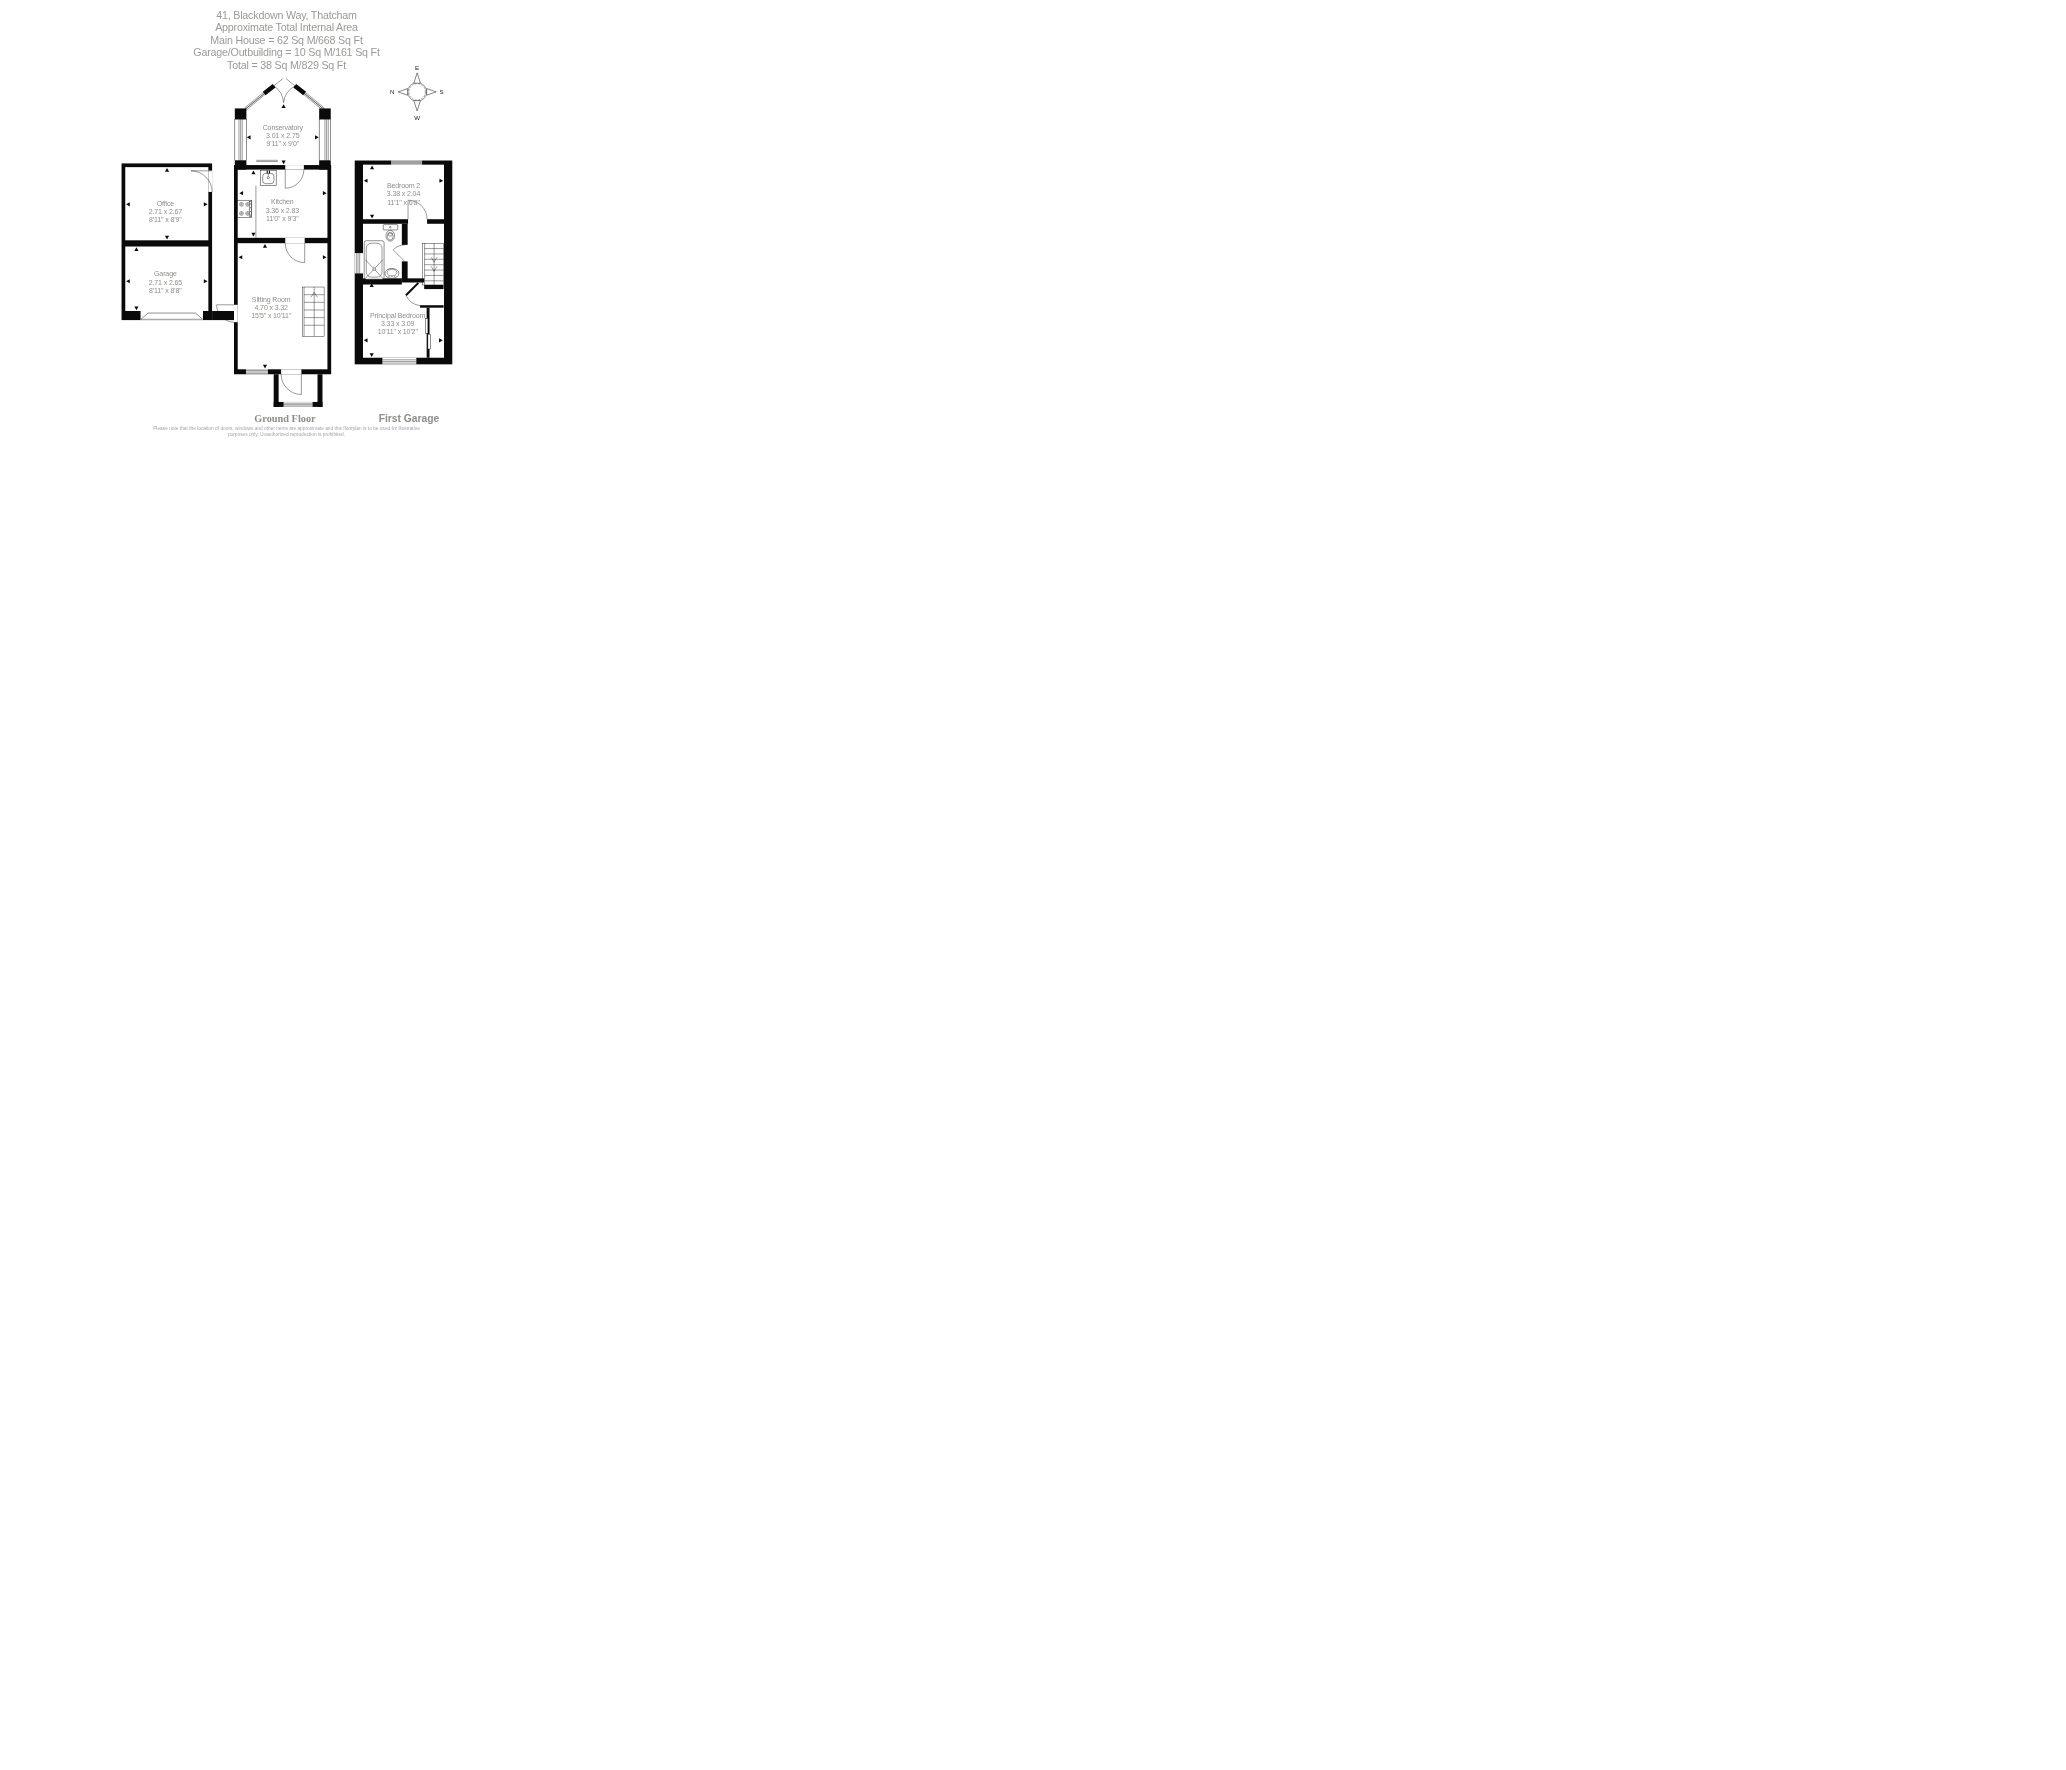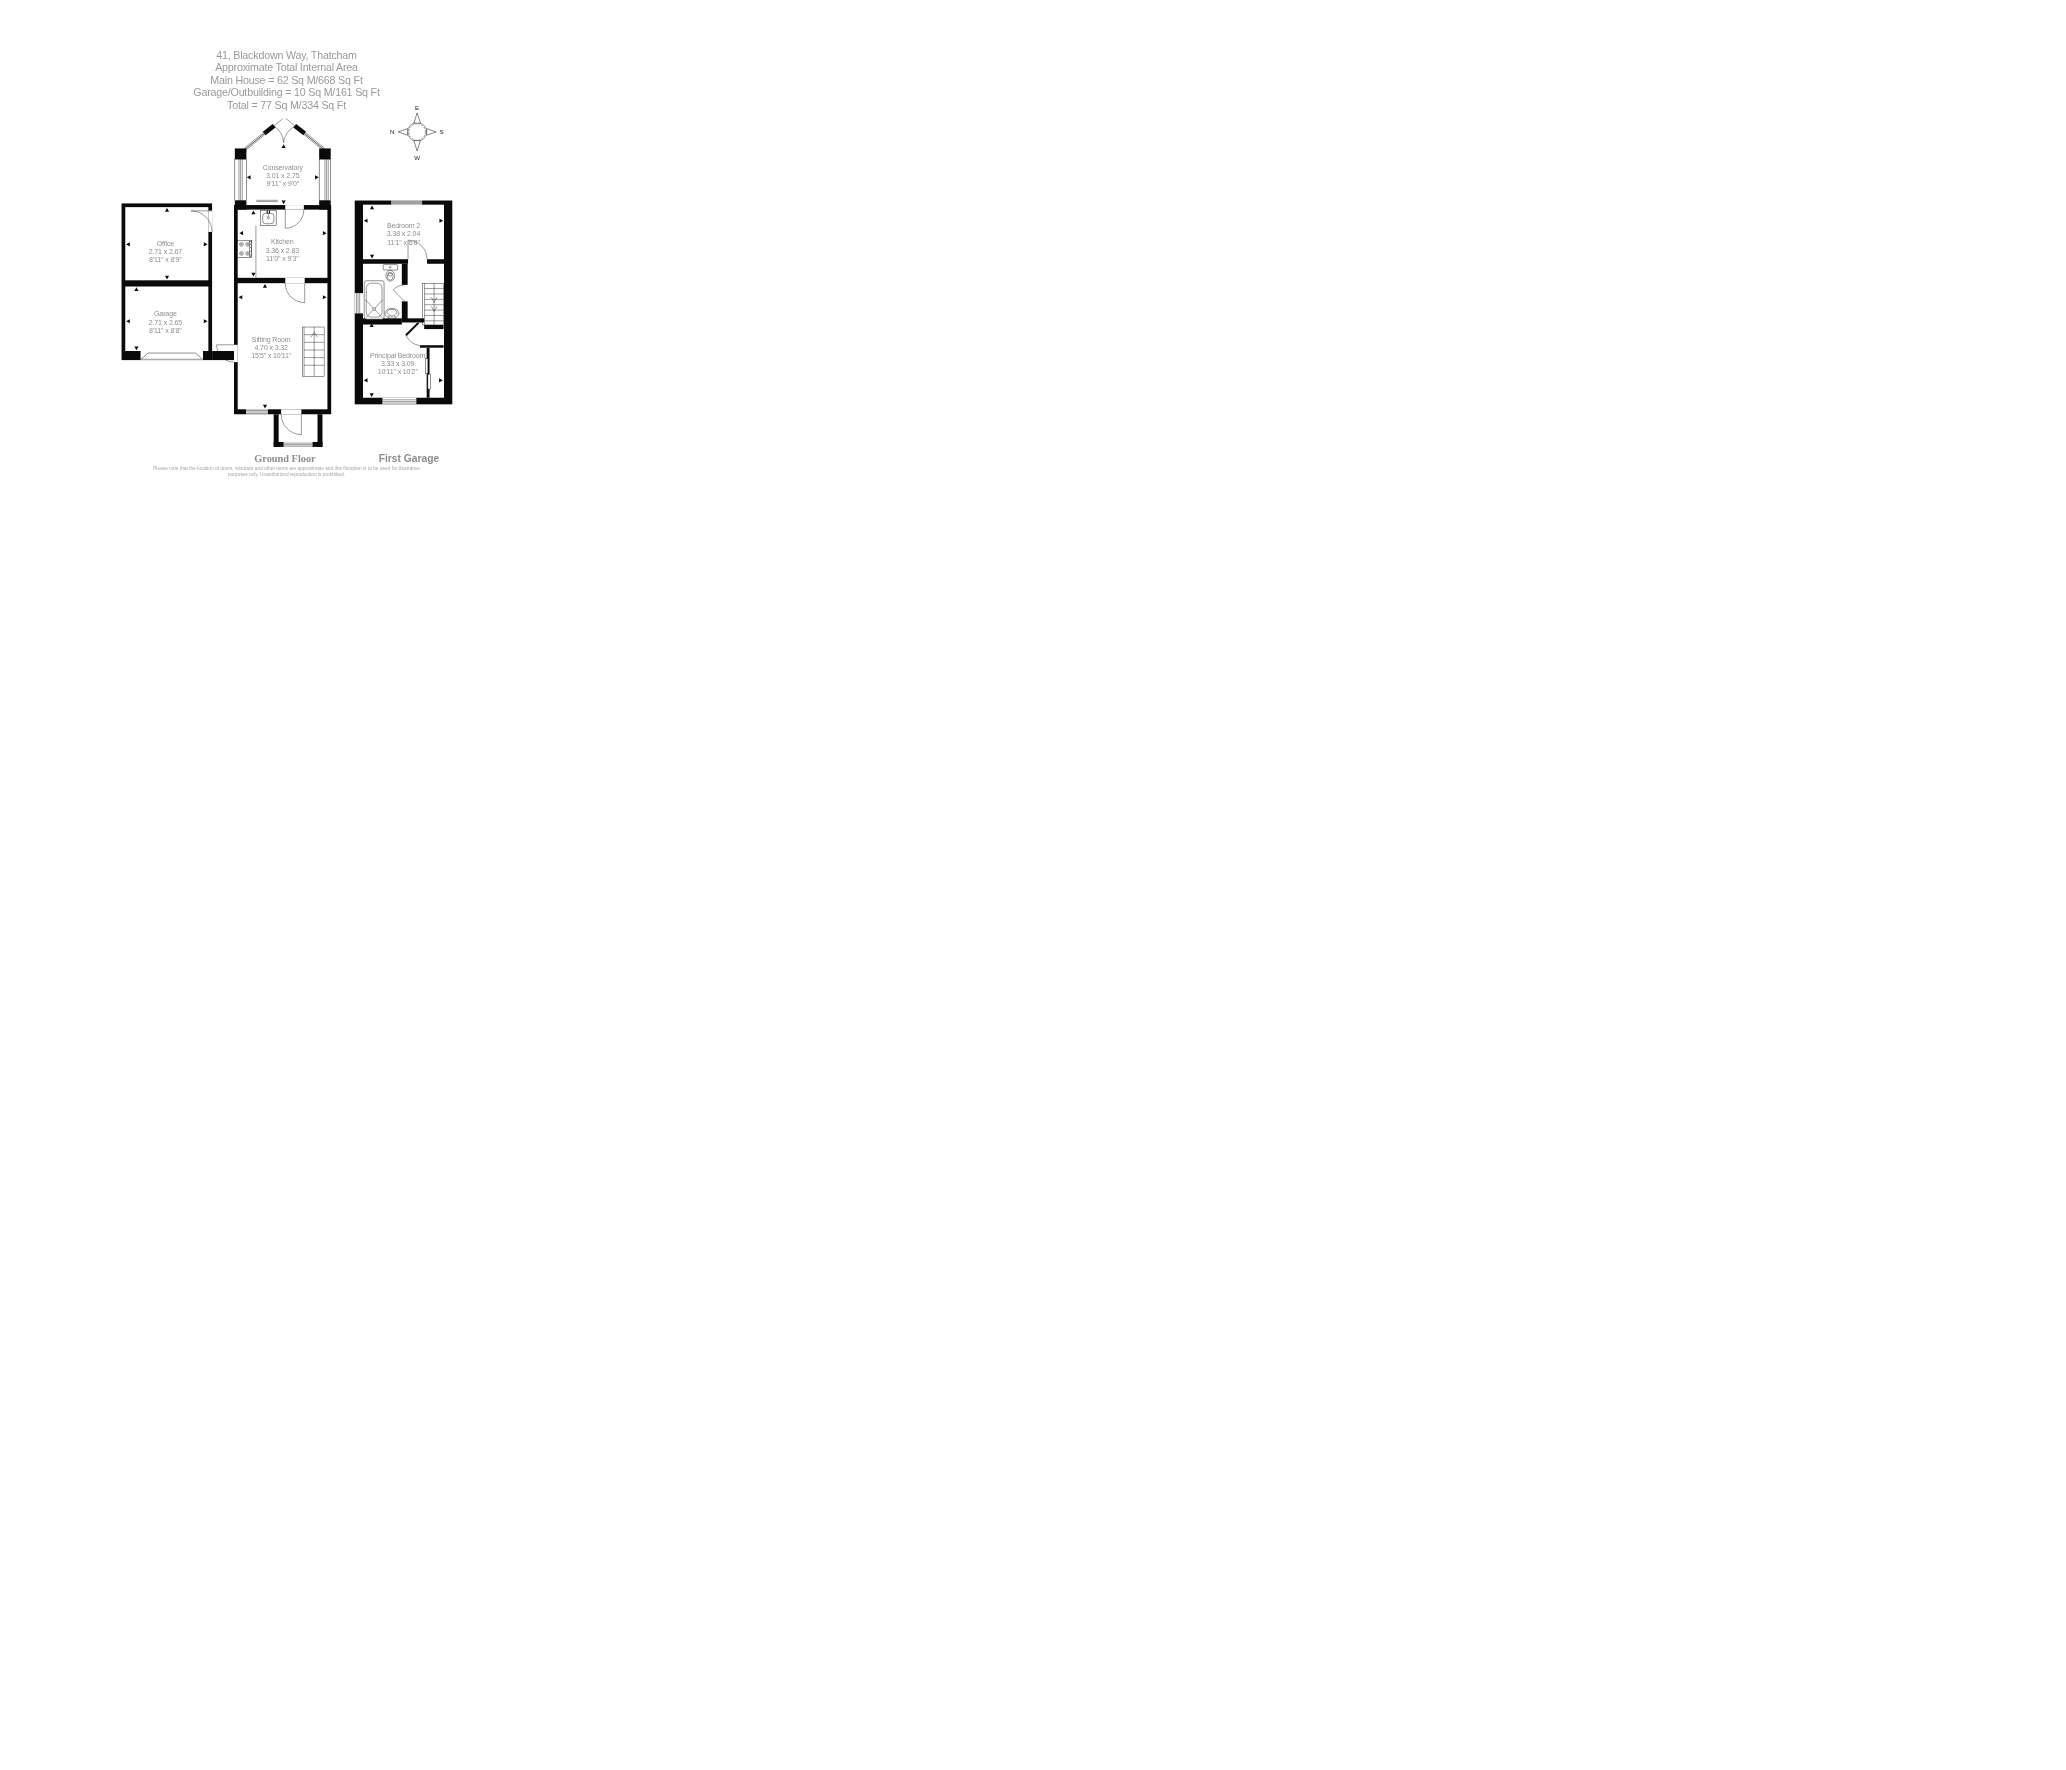--- a/index.html
+++ b/index.html
@@ -1,17 +1,17 @@
 <!DOCTYPE html>
 <html style="font-size:6.6px"><head>
 <meta charset="utf-8">
 <style>
   html,body{margin:0;padding:0;background:#ffffff;}
   #page{position:relative;width:573px;height:443px;background:#fff;overflow:hidden;
-        font-family:"Liberation Sans",sans-serif;margin-top:40px;}
+        font-family:"Liberation Sans",sans-serif;}
   .title{position:absolute;top:9px;left:0;right:0;text-align:center;
          font-size:10.7px;line-height:12.4px;color:#9a9a97;letter-spacing:-0.2px;}
   .floor-label{position:absolute;top:413px;width:132px;text-align:center;
          font-weight:bold;font-size:10.3px;color:#8d8d8a;}
   #gf-label{left:219px;font-family:Liberation Serif, serif;}
   #ff-label{left:343px;}
   .footer{position:absolute;top:426px;left:0;right:0;text-align:center;
           font-size:4.8px;line-height:6.4px;color:#a4a6a9;}
   svg{position:absolute;top:0;left:0;}
   svg text{font-family:"Liberation Sans",sans-serif;}
@@ -30,21 +30,21 @@
 </head>
 <body>
 
 <div id="page">
 
   <div class="title">
     <div>41, Blackdown Way, Thatcham</div>
     <div>Approximate Total Internal Area</div>
     <div>Main House = 62 Sq M/668 Sq Ft</div>
     <div>Garage/Outbuilding = 10 Sq M/161 Sq Ft</div>
-    <div>Total = 77 Sq M/334 Sq Ft</div>
+    <div>Total = 38 Sq M/829 Sq Ft</div>
   </div>
 
   <svg width="573" height="443" viewBox="0 0 1386 1071">
 
     <g>
       <circle cx="1009" cy="222" r="23" class="ln"></circle>
       <circle cx="1009" cy="222" r="20" class="ln" stroke-dasharray="5,3"></circle>
       <polygon points="1009,176 1001,201 1017,201" class="pt"></polygon>
       <polygon points="963,222 986,214 986,230" class="pt"></polygon>
       <polygon points="1055,222 1032,214 1032,230" class="pt"></polygon>

